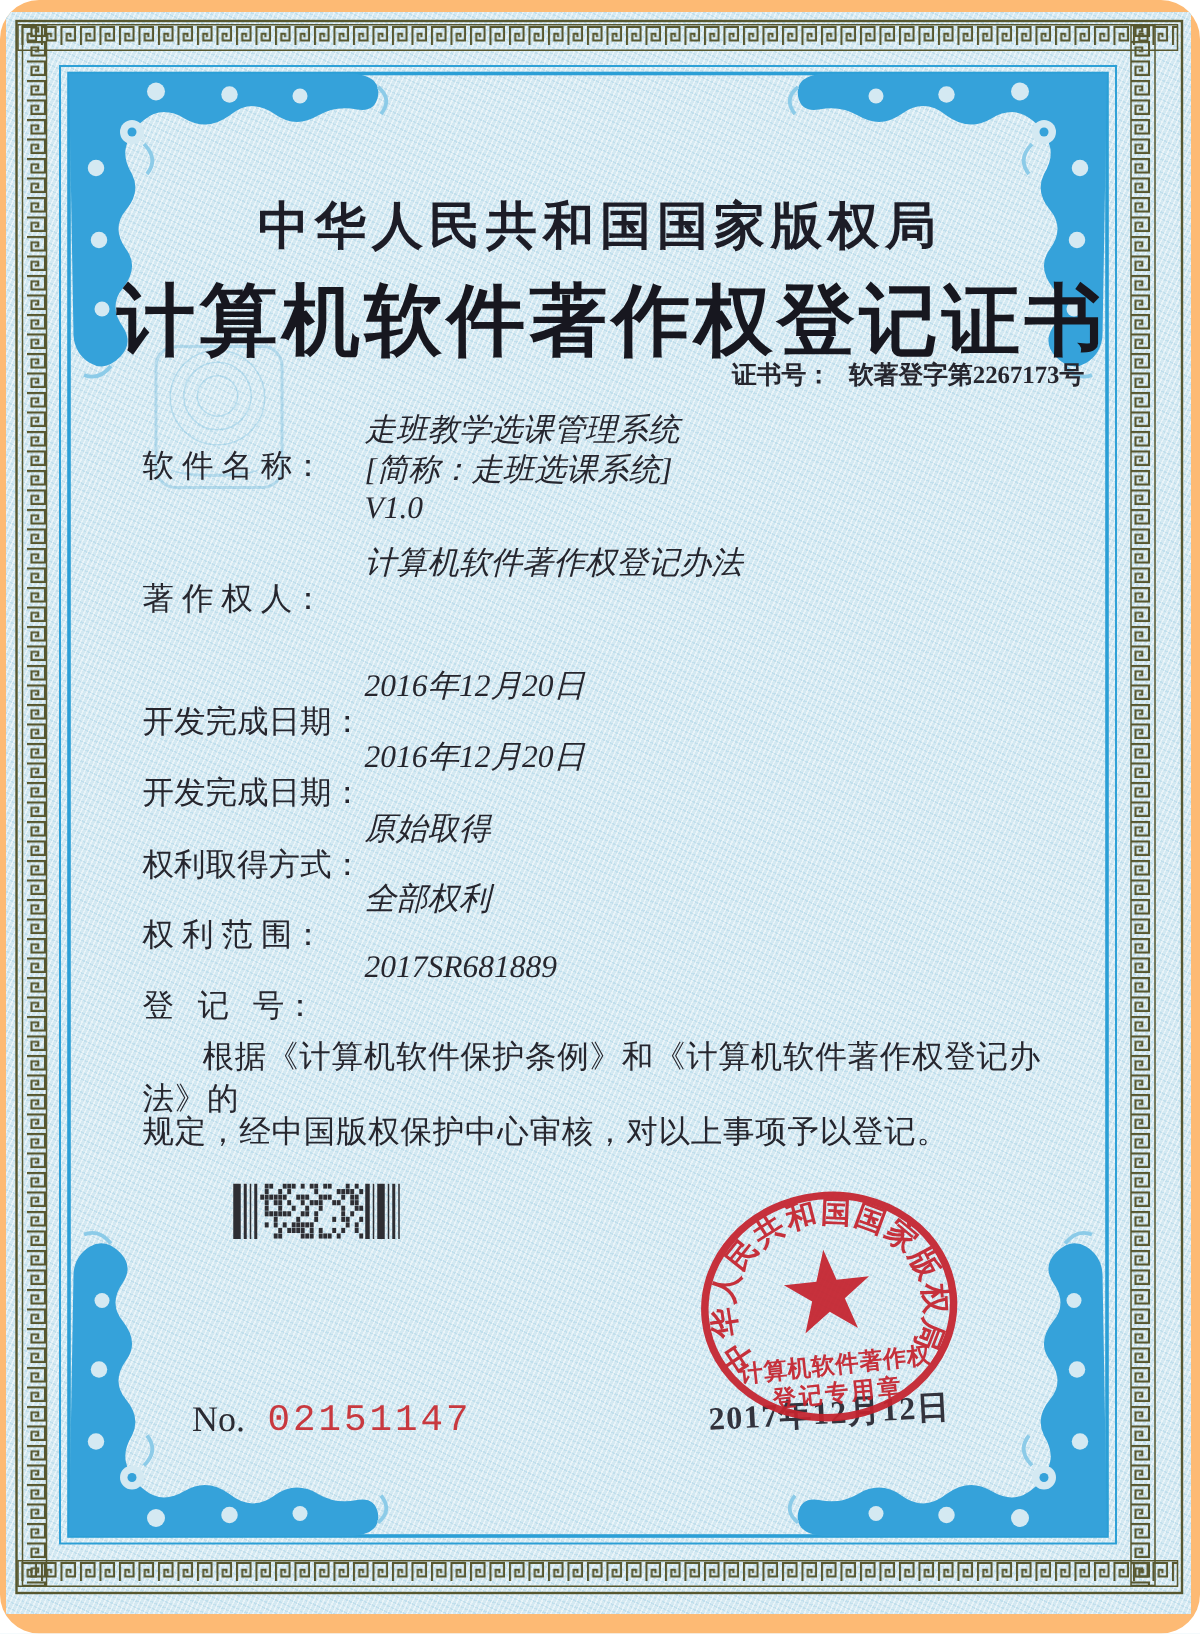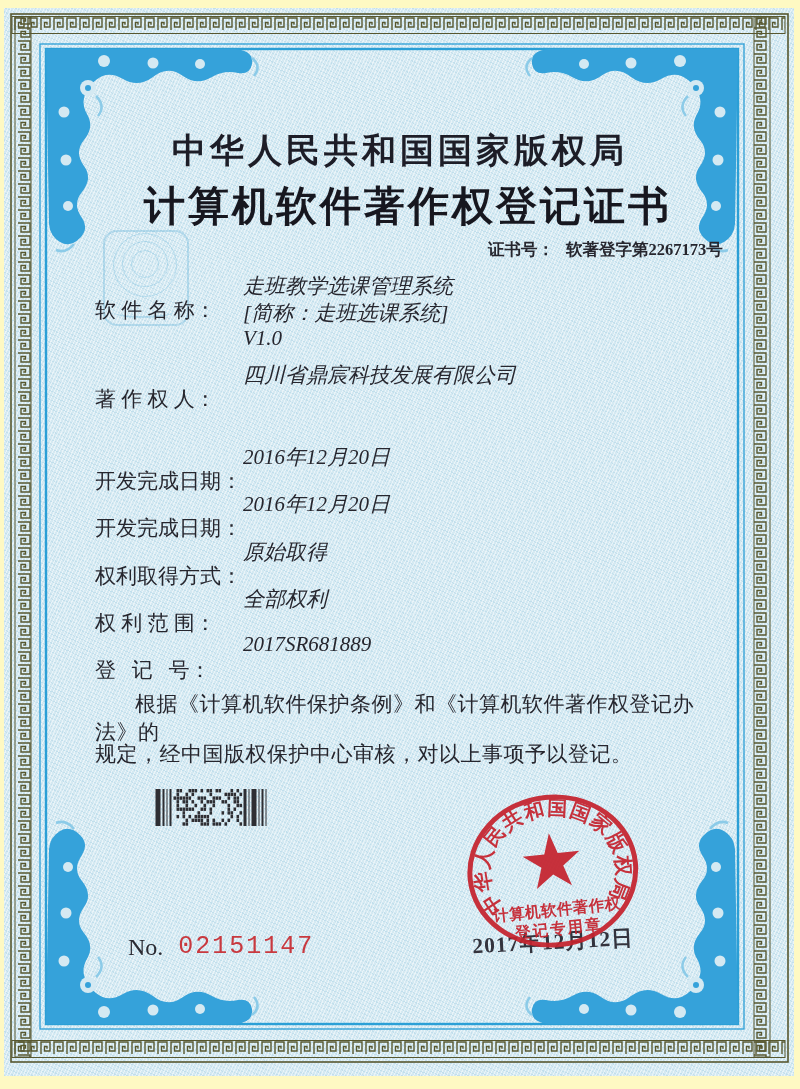--- a/index.html
+++ b/index.html
@@ -1,17 +1,17 @@
 <!DOCTYPE html>
 <html style="--seal-red: #c5232e; --serial-red: #c8393f; --border-olive: #57572f; --frame-blue: #2b9fd6; --flourish-blue: #35a2da; --paper-blue: #d4e9f2; --text-dark: #26262e;"><head>
 <meta charset="utf-8">
 <style>
   html,body{margin:0;padding:0;background:#ffffff;}
-  .page{position:relative;width:800px;height:1089px;background:#fef9c3;overflow:hidden;
-        font-family:"Liberation Serif","DejaVu Serif",serif;color:var(--text-dark,#26262e);}
+  .page{position:relative;width:800px;height:1089px;background:#fdba74;overflow:hidden;
+        font-family:"Liberation Serif","DejaVu Serif",serif;color:var(--text-dark,#26262e);border-radius:26px;}
   .paper{position:absolute;left:4px;top:8px;right:6px;bottom:13px;
     background-color:var(--paper-blue,#d4e9f2);
     background-image:
       repeating-linear-gradient(115deg, rgba(255,255,255,.5) 0px, rgba(255,255,255,.5) 1px, rgba(0,0,0,0) 1px, rgba(0,0,0,0) 3px),
       repeating-linear-gradient(25deg, rgba(96,170,205,.16) 0px, rgba(96,170,205,.16) 1px, rgba(0,0,0,0) 1px, rgba(0,0,0,0) 4px);
   }
   .border-layer{position:absolute;left:0;top:0;z-index:1;}
   .key{stroke:var(--border-olive,#57572f);fill:none;stroke-width:1.4;}
   .keyline{stroke:var(--border-olive,#57572f);fill:none;}
   .blueframe{stroke:var(--frame-blue,#2b9fd6);fill:none;}
@@ -24,21 +24,21 @@
   .watermark .ring{position:absolute;border:1.5px solid rgba(110,185,220,.4);border-radius:50%;}
   .watermark .r1{left:26px;top:18px;width:26px;height:26px;}
   .watermark .r2{left:17px;top:9px;width:44px;height:44px;}
   .watermark .r3{left:8px;top:1px;width:62px;height:62px;}
   .watermark .wave{position:absolute;left:8px;bottom:6px;width:60px;height:10px;
     border-bottom:2px solid rgba(110,185,220,.45);border-radius:50%;}
 
   .authority{position:absolute;left:0;right:0;top:128px;text-align:center;z-index:3;
     font-size:34px;font-weight:700;letter-spacing:4px;color:#1d1d27;}
   .cert-title{position:absolute;left:16px;right:0;top:179px;text-align:center;z-index:3;
-    font-size:41px;font-weight:700;letter-spacing:3px;color:#17171f;}
+    font-size:52px;font-weight:700;letter-spacing:3px;color:#17171f;}
   .certno{position:absolute;left:488px;top:239px;z-index:3;font-size:16.5px;font-weight:600;
     display:flex;gap:12px;color:#26262e;}
 
   .row{position:absolute;left:95px;z-index:3;font-size:21px;}
   .row .lbl{position:absolute;left:0;top:0;width:160px;white-space:pre;margin-top:24px;}
   .row .val{position:absolute;left:148px;top:0;width:460px;white-space:pre;font-style:italic;}
   .r-name{top:272px;} .r-alias{top:299px;} .r-ver{top:326px;}
   .r-owner{top:361px;}
   .r-dev{top:443px;} .r-pub{top:490px;} .r-acq{top:538px;}
   .r-scope{top:585px;} .r-reg{top:632px;}
@@ -135,21 +135,21 @@
     <div class="val">走班教学选课管理系统</div>
   </div>
   <div class="row r-alias">
     <div class="val">[简称：走班选课系统]</div>
   </div>
   <div class="row r-ver">
     <div class="val">V1.0</div>
   </div>
   <div class="row r-owner">
     <div class="lbl">著 作 权 人：</div>
-    <div class="val">四川省鼎宸科技发展有限公司</div>
+    <div class="val">计算机软件著作权登记办法</div>
   </div>
   <div class="row r-dev">
     <div class="lbl">开发完成日期：</div>
     <div class="val">2016年12月20日</div>
   </div>
   <div class="row r-pub">
     <div class="lbl">开发完成日期：</div>
     <div class="val">2016年12月20日</div>
   </div>
   <div class="row r-acq">

